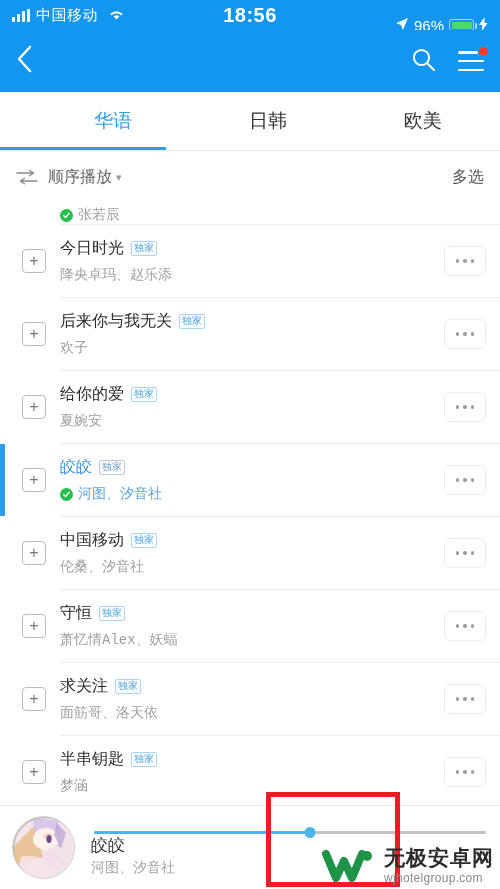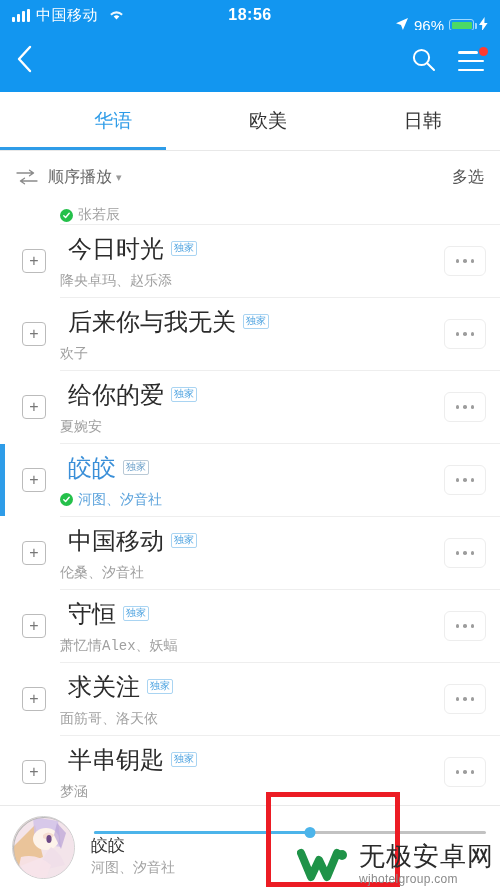--- a/index.html
+++ b/index.html
@@ -21,21 +21,21 @@
   .signal { display:flex; align-items:flex-end; gap:2px; height:13px; }
   .signal i { display:block; width:3px; background:#fff; border-radius:1px; }
   .signal i:nth-child(1){height:5px}
   .signal i:nth-child(2){height:8px}
   .signal i:nth-child(3){height:11px}
   .signal i:nth-child(4){height:13px}
   .carrier { font-size:15px; letter-spacing:.5px; }
   .wifi { margin-left:4px; }
   .sb-center {
     position:absolute; left:0; right:0; text-align:center;
-    font-size:16px; font-weight:bold; letter-spacing:.5px; pointer-events:none;
+    font-size:20px; font-weight:bold; letter-spacing:.5px; pointer-events:none;
   }
   .sb-right { margin-left:auto; display:flex; align-items:center; gap:5px; font-size:15px;margin-top:20px; }
   .batt { width:25px; height:12px; border:1.5px solid #9fd9ff; border-radius:3px; position:relative; padding:1.5px;}
   .batt::after{content:"";position:absolute;right:-3.5px;top:3px;width:2px;height:6px;background:#9fd9ff;border-radius:0 1px 1px 0;}
   .batt span{display:block;height:100%;background:#4cd964;border-radius:1px;}
 
   
   .navbar {
     height: 62px; background:#1296f0; color:#fff;
     display:flex; align-items:center; position:relative; padding:0 16px;
@@ -74,21 +74,21 @@
   .row { position:relative; display:flex; align-items:center; height:72px; padding:0 14px 0 0; }
   .row.clip-top { height:22px; align-items:flex-end; }
   .row-sep { height:1px; background:#eeeeee; margin-left:60px; }
   .plus {
     width:24px; height:24px; border:1.3px solid #bbb; border-radius:4px;
     display:flex; align-items:center; justify-content:center;
     color:#777; font-size:16px; line-height:1; flex:0 0 auto; margin:0 14px 0 22px;
   }
   .row-main { flex:1; min-width:0; }
   .title-line { display:flex; align-items:center; gap:7px; }
-  .song-title { font-size:24px; color:#2b2b2b; white-space:nowrap;margin-left:8px; }
+  .song-title { font-size:16px; color:#2b2b2b; white-space:nowrap; }
   .row.playing .song-title { color:#3a8fd8; }
   .tag-excl {
     font-size:10px; color:#4ea3e0; border:1px solid #a9d4f2;
     border-radius:2px; padding:0px 2px 1px; line-height:1.25; background:#fff;
   }
   .row.playing .tag-excl { color:#6a9fc9; border-color:#b9c9d6; }
   .artist-line { display:flex; align-items:center; gap:5px; margin-top:7px;font-family:Liberation Mono, monospace; }
   .artist { font-size:14px; color:#a0a0a0; white-space:nowrap; }
   .row.playing .artist { color:#5ca3dc; }
   .vbadge { width:13px; height:13px; border-radius:50%; background:#24c04a;
@@ -126,21 +126,21 @@
             background:#4cb4ea; top:-4px; transform:translateX(-50%); }
 
   
   .annot-box {
     position:absolute; border:5px solid #ec1c24; border-top:5px solid #ec1c24;
     left:266px; top:792px; width:134px; height:95px; pointer-events:none;
   }
   .watermark { position:absolute; right:6px; bottom:4px; display:flex; align-items:center; gap:8px; }
   .wm-mark { position:relative; width:54px; height:40px; }
   .wm-text { line-height:1; }
-  .wm-cn { font-size:26px; font-weight:normal; color:#2b2b2b; letter-spacing:1px; }
+  .wm-cn { font-size:21px; font-weight:bold; color:#2b2b2b; letter-spacing:1px; }
   .wm-url { font-size:12px; color:#8a8a8a; margin-top:4px; letter-spacing:.3px; }
 </style>
 </head>
 <body>
 
 <div id="app">
 
   <div class="statusbar">
     <div class="sb-left">
       <span class="signal">
@@ -198,24 +198,24 @@
         <span class="badge-dot"></span>
       </span>
     </div>
   </div>
 
   <div class="tabs">
     <div class="tab active">
         <span>华语</span>
       </div>
     <div class="tab">
+        <span>日韩</span>
+      </div>
+    <div class="tab">
         <span>欧美</span>
-      </div>
-    <div class="tab">
-        <span>日韩</span>
       </div>
     <div class="tab-underline"></div>
   </div>
   <div class="tabs-sep"></div>
 
   <div class="ctrlrow">
     <span class="seq-icon">
       <svg width="22" height="16" viewBox="0 0 22 16">
           <path d="M1 4h16M13.5 1.2 17.6 4l-4.1 2.8M21 12H5M8.5 9.2 4.4 12l4.1 2.8" fill="none" stroke="#8a8a8a" stroke-width="1.3" stroke-linecap="round" stroke-linejoin="round"></path>
         </svg>

